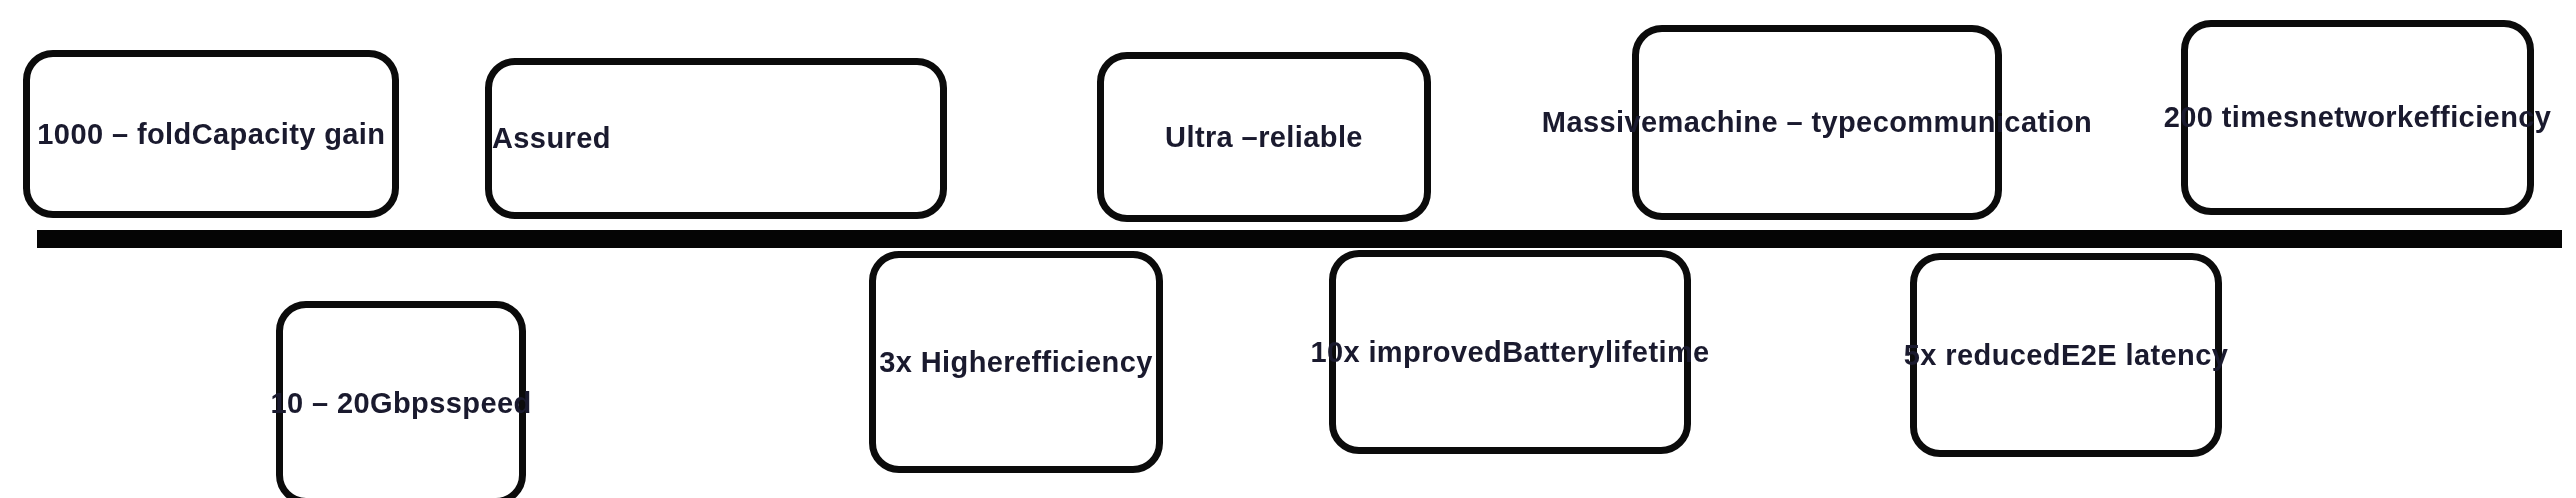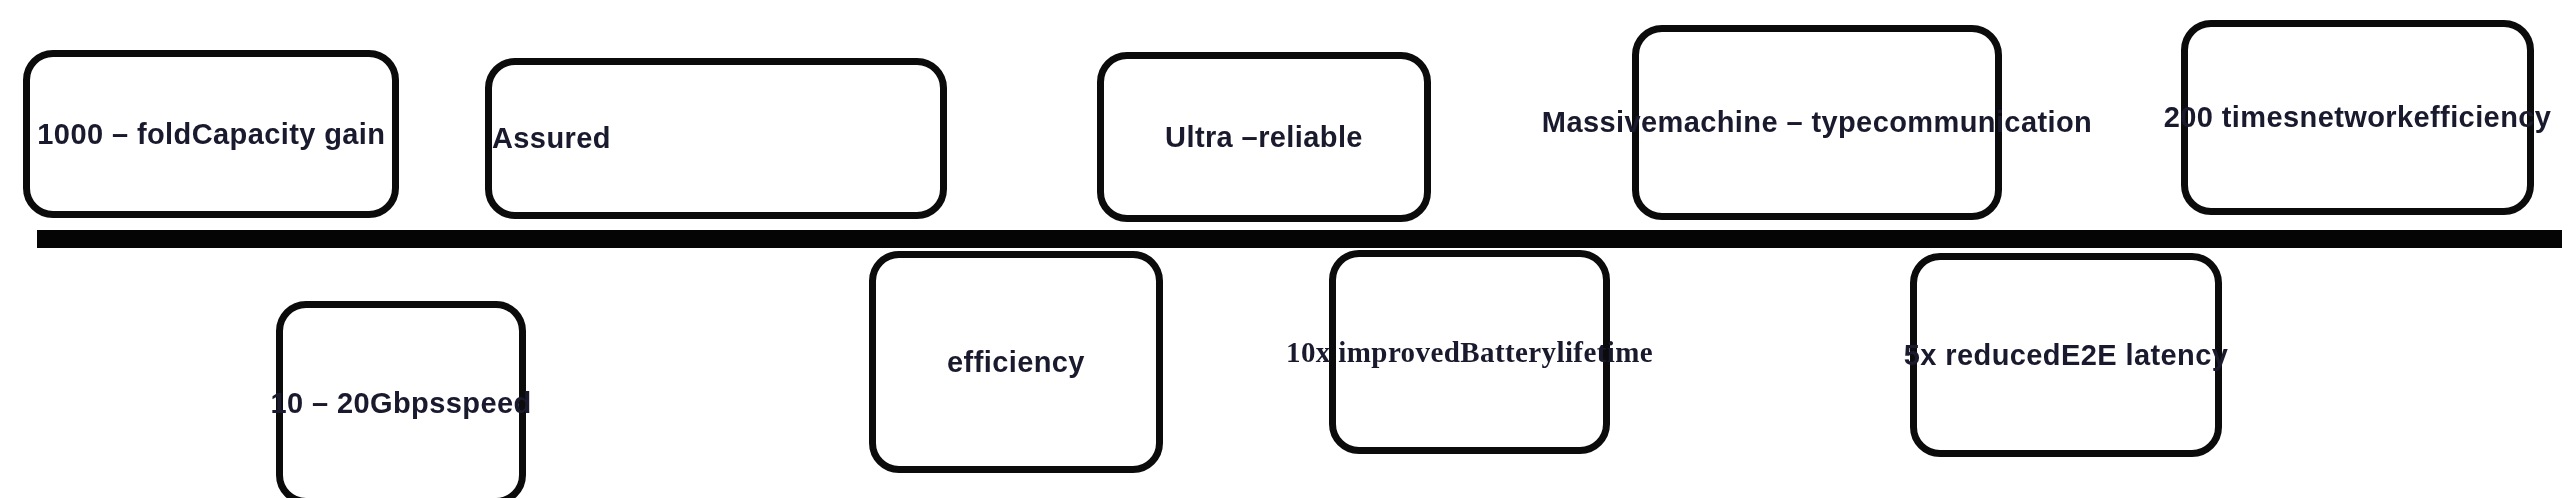--- a/index.html
+++ b/index.html
@@ -46,21 +46,21 @@
   
   .b1 { left: 23.4px;   top: 50px; width: 376px; height: 168px; }
   .b2 { left: 485px;  top: 58px; width: 462px; height: 161px; justify-content: space-between; }
   .b3 { left: 1097px; top: 52px; width: 334px; height: 170px; }
   .b4 { left: 1632px; top: 25px; width: 370px; height: 195px; }
   .b5 { left: 2181px; top: 20px; width: 353px; height: 195px; }
 
   
   .b6 { left: 276px;  top: 263px; width: 250px; height: 204px; margin-top: 38px; }
   .b7 { left: 869px; top: 251px; width: 294px; height: 222px; }
-  .b8 { left: 1329px; top: 250px; width: 281px; height: 204px; font-family: Liberation Serif, serif; }
+  .b8 { left: 1329px; top: 250px; width: 362px; height: 204px; }
   .b9 { left: 1862px; top: 253px; width: 312px; height: 204px; margin-left: 48px; }
 </style>
 </head>
 <body>
 
 <div class="canvas">
 
   <div class="timeline"></div>
 
   <div class="box b1">
@@ -89,20 +89,21 @@
     <span class="ln">efficiency</span>
   </div>
 
   <div class="box b6">
     <span class="ln">10 – 20</span>
     <span class="ln">Gbps</span>
     <span class="ln">speed</span>
   </div>
 
   <div class="box b7">
+    <span class="ln">3x Higher</span>
     <span class="ln">efficiency</span>
   </div>
 
   <div class="box b8">
     <span class="ln">10x improved</span>
     <span class="ln">Battery</span>
     <span class="ln">lifetime</span>
   </div>
 
   <div class="box b9">

